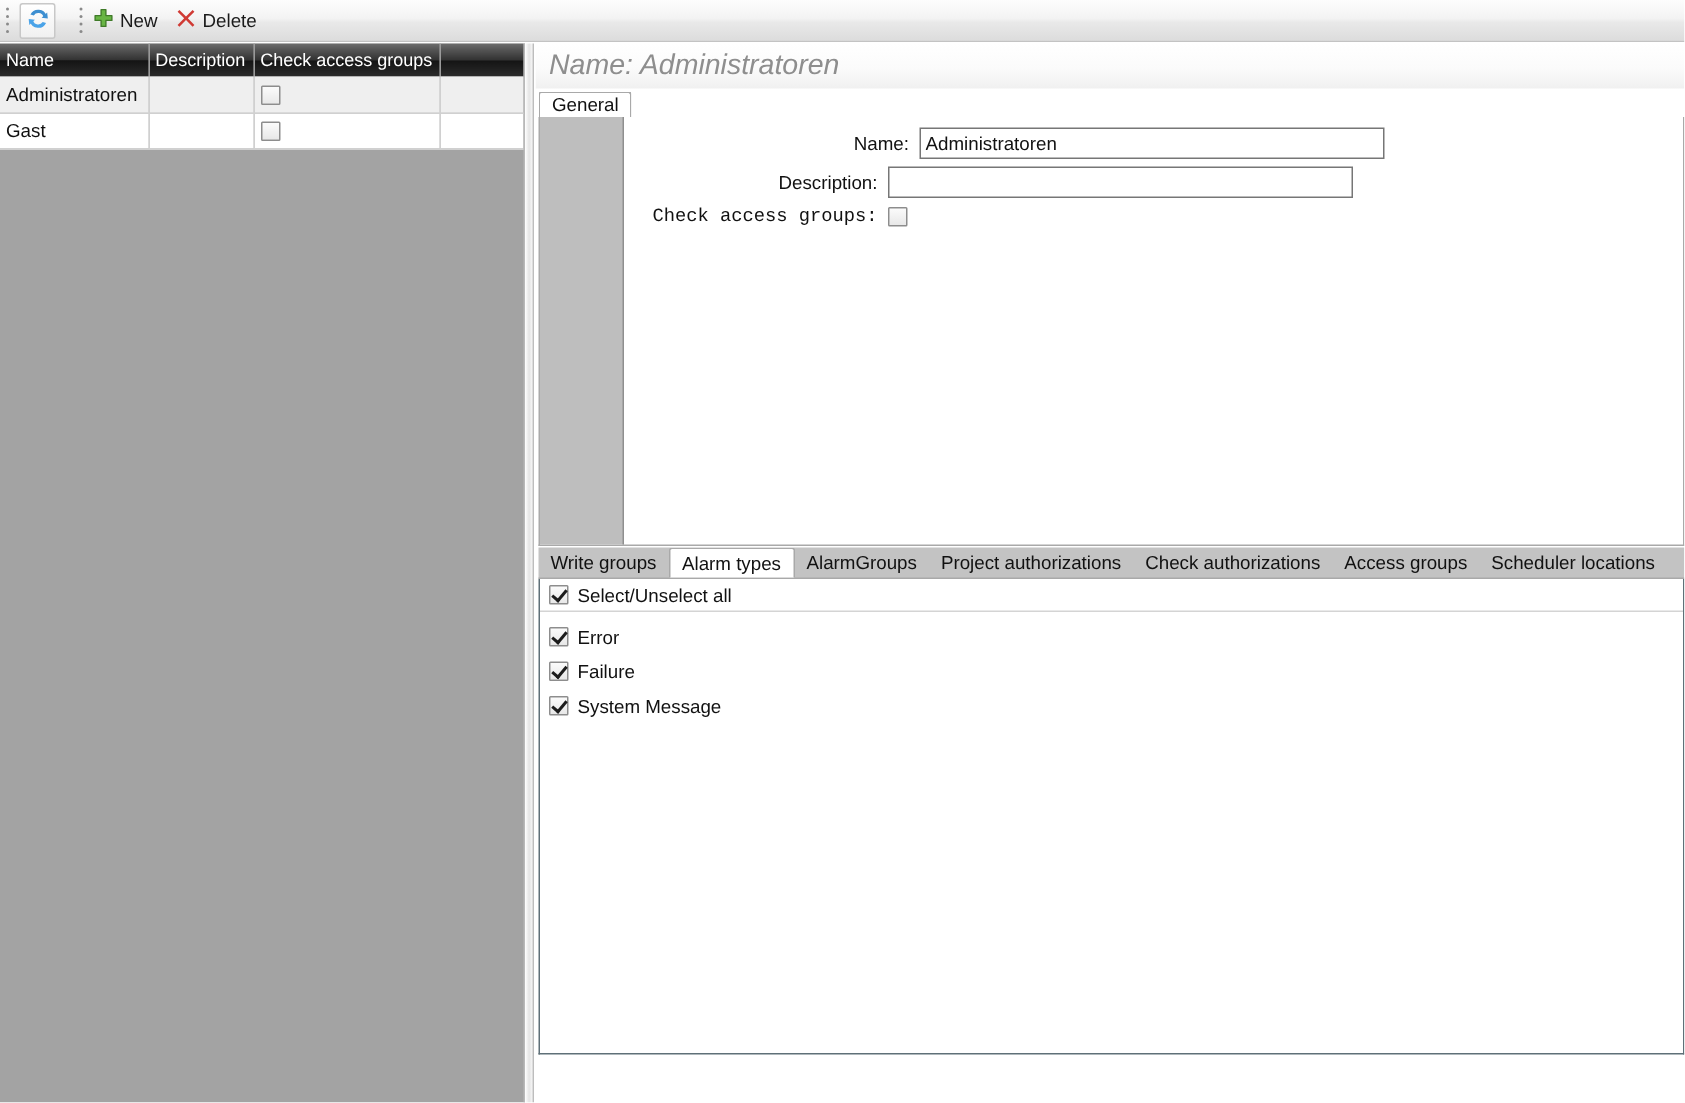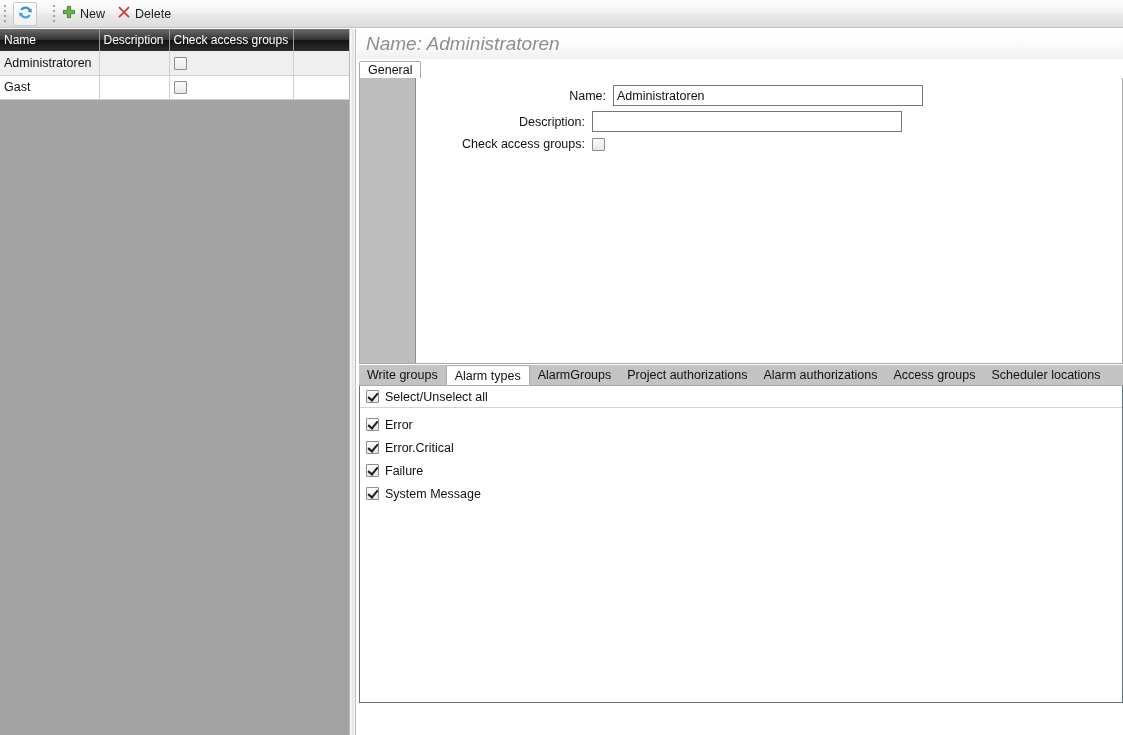--- a/index.html
+++ b/index.html
@@ -433,44 +433,40 @@
     <div class="form-row" style="left:56px; top:7px;padding-left:21px;">
       <span class="form-label">Name:</span>
       <input class="txt" type="text" value="Administratoren" style="">
     </div>
 
     <div class="form-row" style="left:56px; top:33px;">
       <span class="form-label">Description:</span>
       <input class="txt" type="text" value="" style="">
     </div>
 
-    <div class="form-row" style="left:56px; top:59px;">
+    <div class="form-row" style="left:56px; top:59px;font-family:Liberation Mono, monospace;">
       <span class="form-label">Check access groups:</span>
       <span class="cb"></span>
     </div>
   </div>
 
   <div id="bottom-tabstrip">
-    <span class="btab">Write groups</span><span class="btab active">Alarm types</span><span class="btab">AlarmGroups</span><span class="btab">Project authorizations</span><span class="btab">Alarm authorizations</span><span class="btab">Access groups</span><span class="btab">Scheduler locations</span>
+    <span class="btab">Write groups</span><span class="btab active">Alarm types</span><span class="btab">AlarmGroups</span><span class="btab">Project authorizations</span><span class="btab">Check authorizations</span><span class="btab">Access groups</span><span class="btab">Scheduler locations</span>
   </div>
 
   <div id="bottom-body">
     <div class="sel-all-row">
       <span class="cb checked"></span>
       <span class="opt-label">Select/Unselect all</span>
     </div>
 
     <div id="opt-list">
       <div class="opt-row">
         <span class="cb checked"></span>
         <span class="opt-label">Error</span>
-      </div>
-      <div class="opt-row">
-        <span class="cb checked"></span>
-        <span class="opt-label">Error.Critical</span>
       </div>
       <div class="opt-row">
         <span class="cb checked"></span>
         <span class="opt-label">Failure</span>
       </div>
       <div class="opt-row">
         <span class="cb checked"></span>
         <span class="opt-label">System Message</span>
       </div>
     </div>

